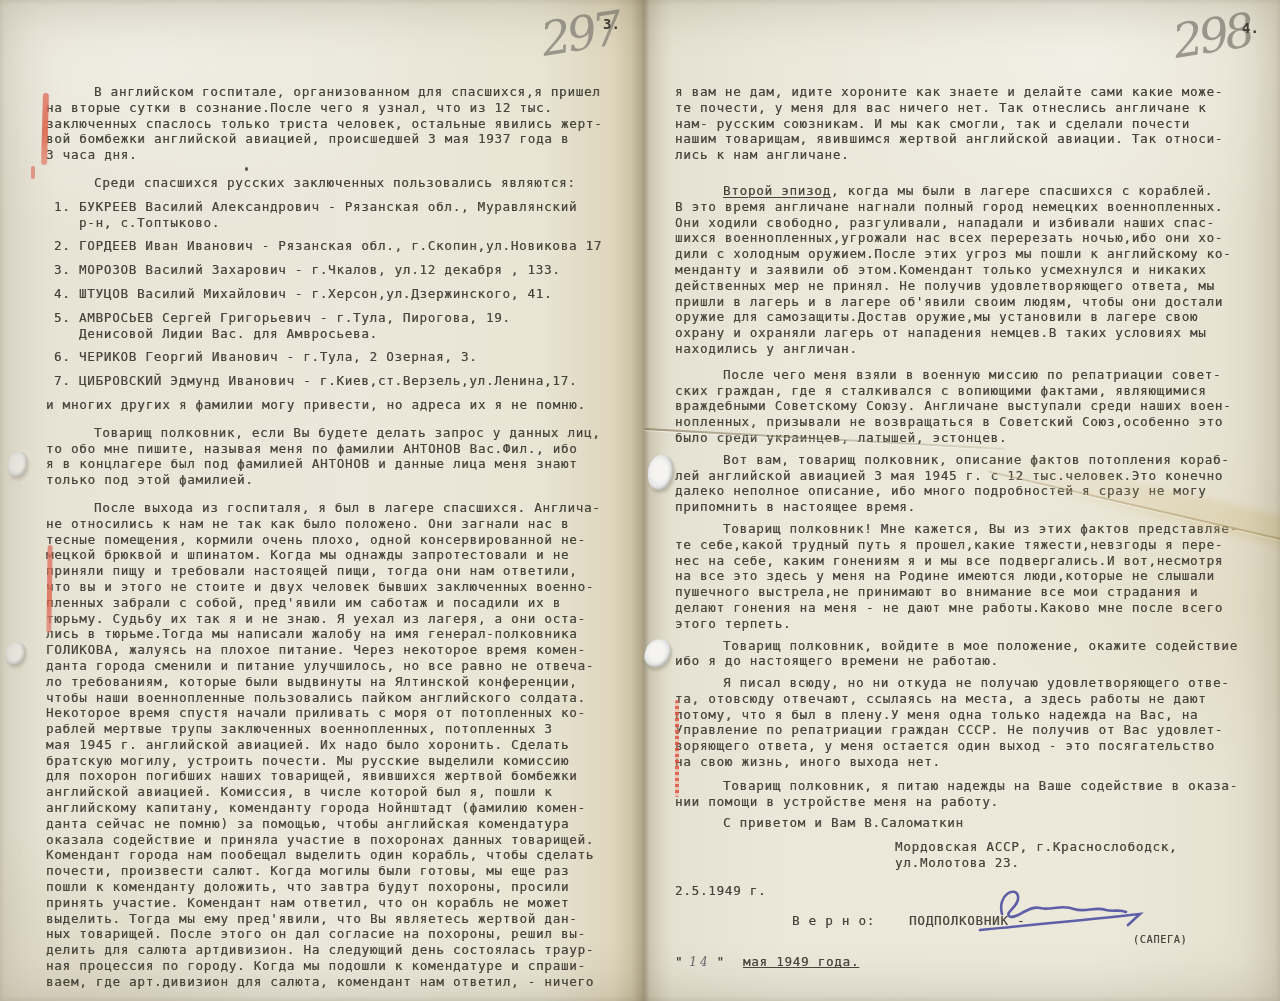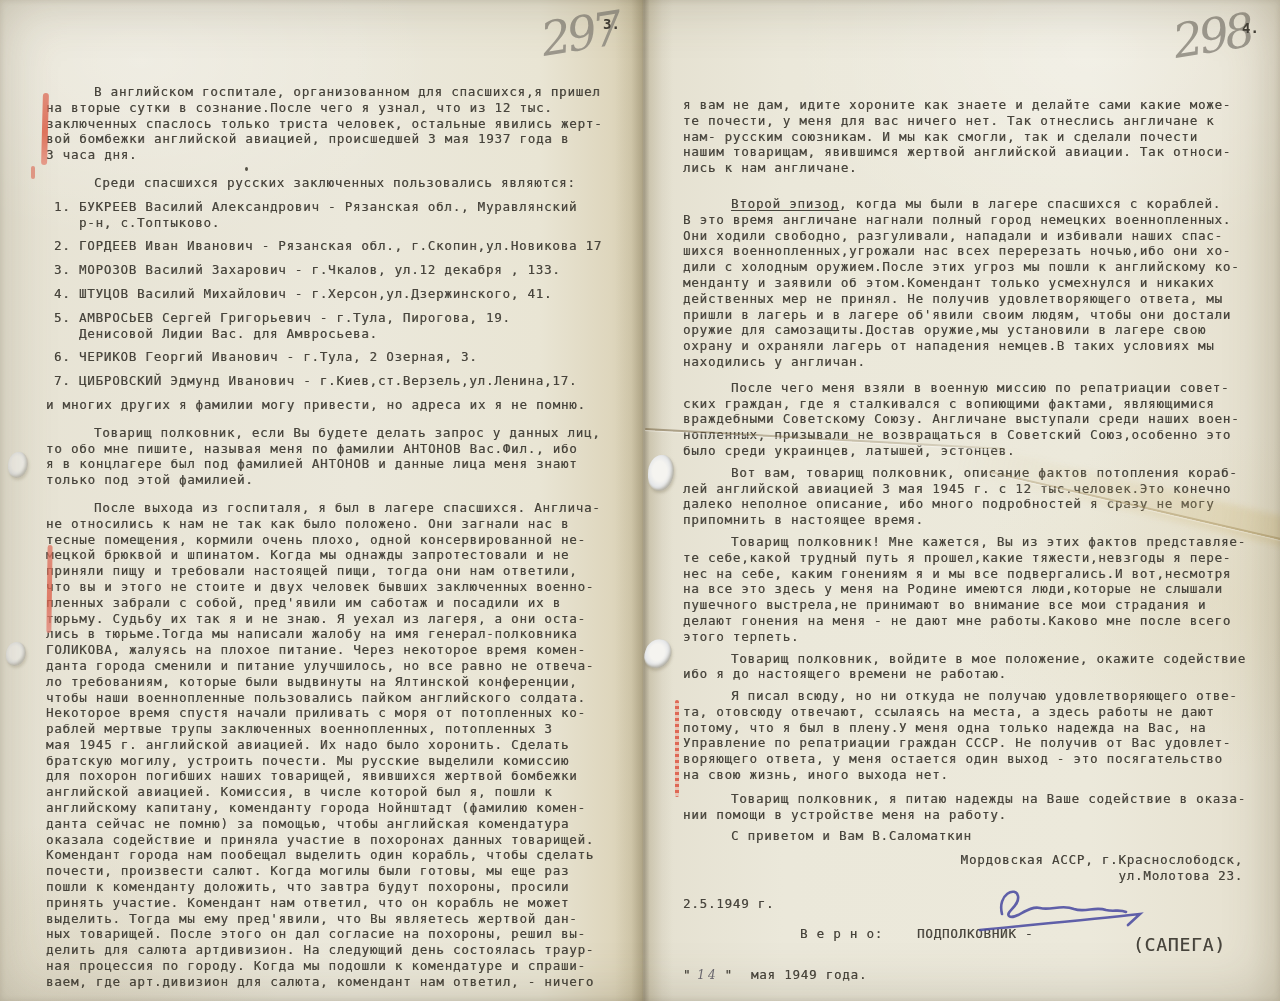--- a/index.html
+++ b/index.html
@@ -15,36 +15,36 @@
           radial-gradient(ellipse 300px 200px at 12% 96%, rgba(168,152,112,.14), rgba(168,152,112,0) 70%),
           linear-gradient(90deg,#e7e3d4 0%,#ebe8db 55%,#e9e5d4 84%,#ded6bd 95%,#d2c9ab 100%);}
   .page-right{left:643px;width:637px;
         background:
           radial-gradient(ellipse 420px 300px at 70% 5%, rgba(255,255,255,.32), rgba(255,255,255,0) 72%),
           radial-gradient(ellipse 360px 240px at 90% 60%, rgba(210,196,150,.18), rgba(210,196,150,0) 70%),
           linear-gradient(90deg,#d8d2bc 0%,#e5e1d1 3%,#ebe8da 22%,#ece9db 70%,#e6e1d0 95%,#dfd9c6 100%);}
   .col{position:absolute;font-size:12.5px;line-height:15.8px;letter-spacing:.78px;
        text-shadow:.35px 0 0 rgba(66,62,52,.55);}
   .col-left{left:46px;top:84px;width:580px;}
-  .col-right{left:40px;top:84px;width:578px;margin-top:13px;}
+  .col-right{left:32px;top:84px;width:578px;}
   p{margin:0;}
   .para{white-space:pre-wrap;text-indent:48px;}
   .noindent{text-indent:0;}
   .list-item{white-space:pre-wrap;margin:0 8px 8px;}
   .mb6{margin-bottom:6px;}.mb8{margin-bottom:8px;}.mb10{margin-bottom:10px;}
   .mb12{margin-bottom:12px;}.mb20{margin-bottom:20px;}
   .underlined{text-decoration:underline;text-underline-offset:2px;}
-  .address{width:340px;margin:0 0 12px 220px;text-align:right;}
+  .address{width:340px;margin:0 0 12px 220px;text-align:left;}
   .verno-row{margin:14px 0 0 117px;}
   .rank{display:inline-block;margin-left:34px;}
   .day-row{margin-top:26px;}
   .hand-day{font-family:"DejaVu Serif","Liberation Serif",serif;font-style:italic;
        font-size:12px;color:#6a6870;letter-spacing:3px;text-shadow:none;padding:0 6px;}
-  .may-text{display:inline-block;margin-left:18px;}
-  .sapega{position:absolute;left:490px;top:934px;font-size:18px;letter-spacing:.78px;
+  .may-text{display:inline-block;margin-left:18px;text-decoration:underline;}
+  .sapega{position:absolute;left:490px;top:934px;font-size:10px;letter-spacing:.78px;
        text-shadow:.35px 0 0 rgba(66,62,52,.55);}
   .signature{position:absolute;left:325px;top:882px;width:210px;height:62px;}
   .hand-num{position:absolute;font-family:"DejaVu Serif","Liberation Serif",serif;
        font-style:italic;font-size:47px;font-weight:normal;color:#8f8b81;
        letter-spacing:-4px;transform:rotate(-9deg);opacity:.85;text-shadow:none;}
   .hand-num-left{left:541px;top:6px;}
   .hand-num-right{left:530px;top:8px;}
   .typed-num{position:absolute;font-size:14px;font-weight:bold;color:#3f3c35;}
   .typed-num-left{left:603px;top:16px;}
   .typed-num-right{left:599px;top:20px;}

